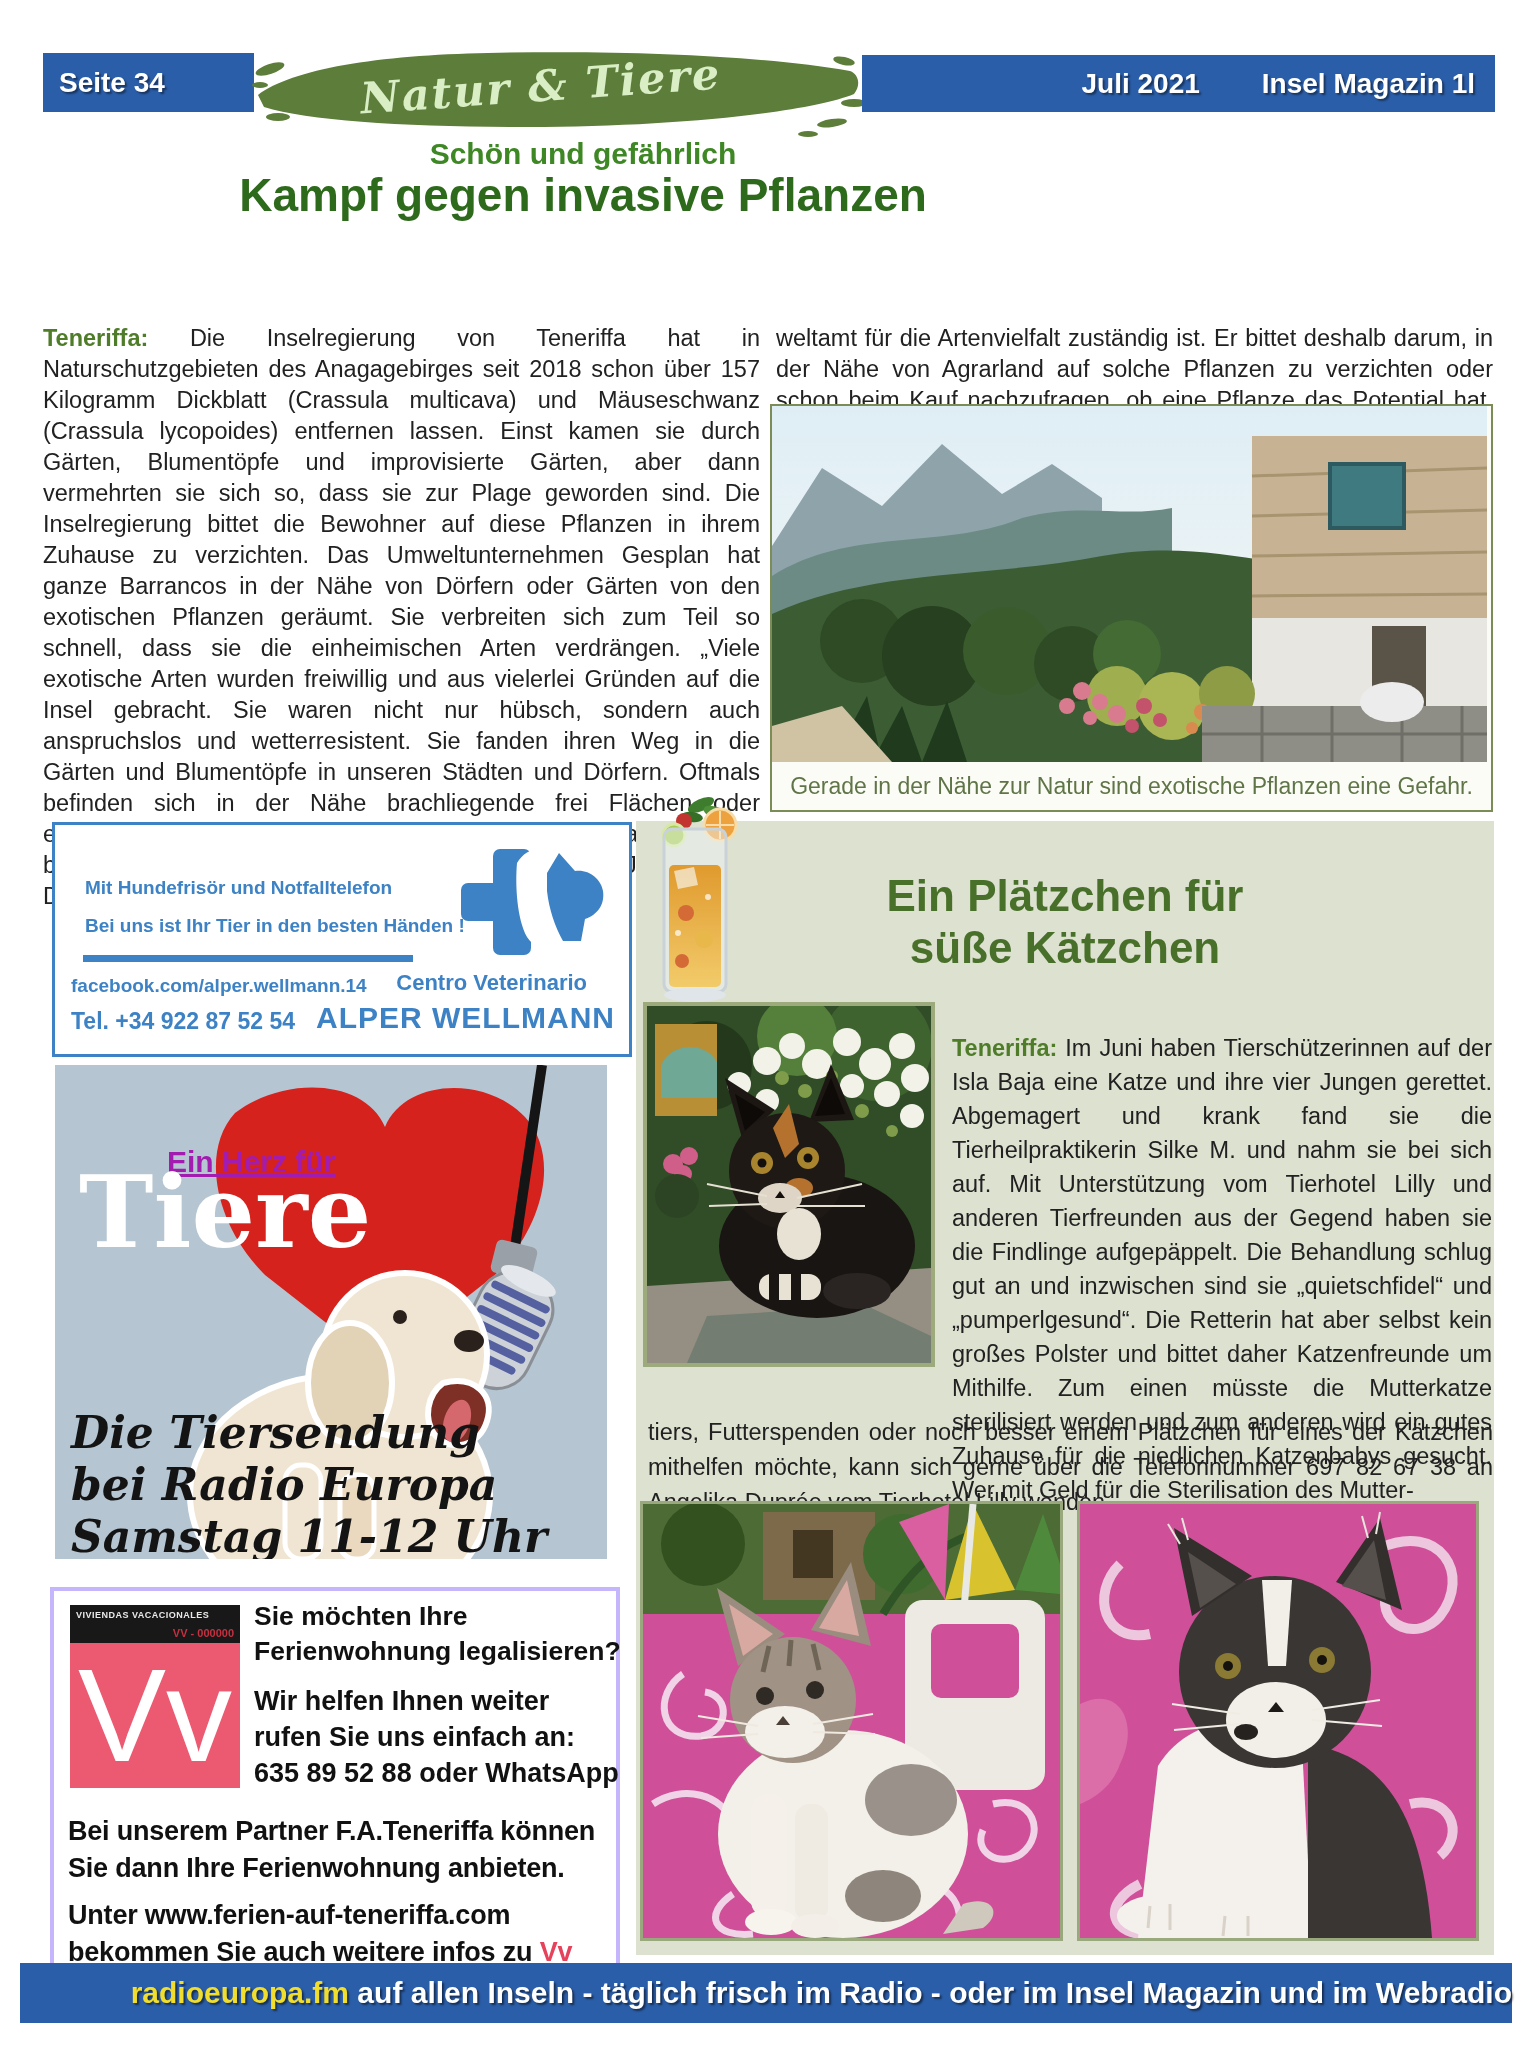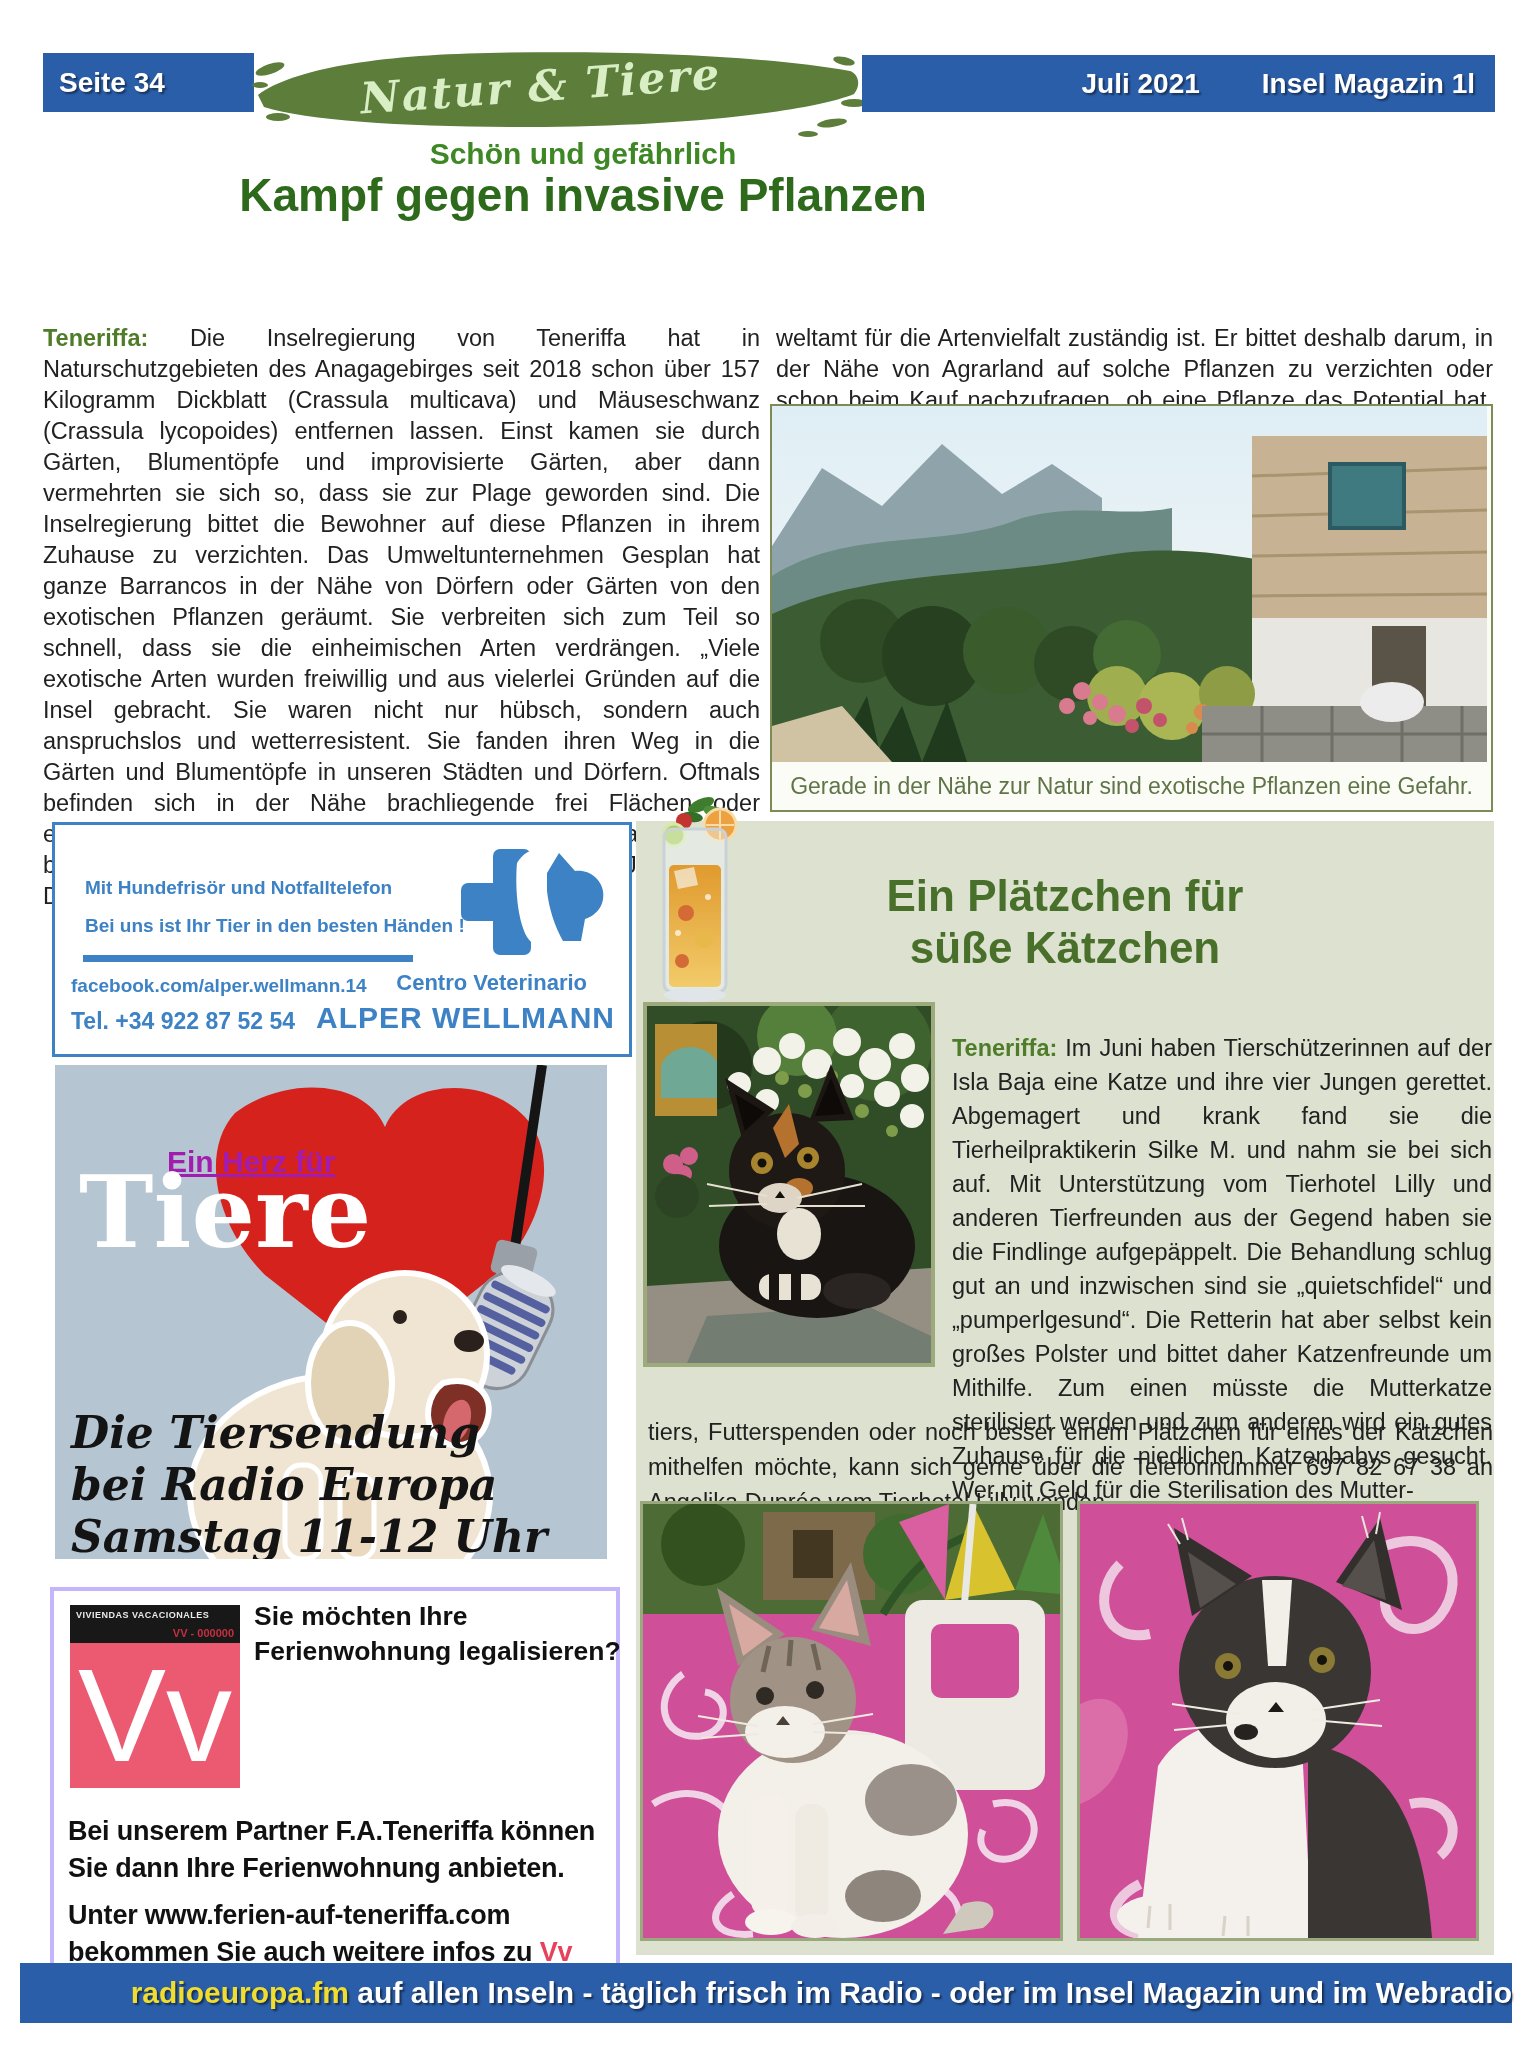--- a/index.html
+++ b/index.html
@@ -245,20 +245,25 @@
         <span class="t1">VIVIENDAS VACACIONALES</span>
         <span class="t2">VV - 000000</span>
       </div>
       <div id="vv-logo-square">
         <span>Vv</span>
       </div>
     </div>
     <div id="vv-headline" class="abs">
       <div>Sie möchten Ihre</div>
       <div>Ferienwohnung legalisieren?</div>
+    </div>
+    <div id="vv-phone" class="abs">
+      <div>Wir helfen Ihnen weiter</div>
+      <div>rufen Sie uns einfach an:</div>
+      <div>635 89 52 88 oder WhatsApp</div>
     </div>
     <div id="vv-body2" class="abs">Bei unserem Partner F.A.Teneriffa können Sie dann Ihre Ferienwohnung anbieten.</div>
     <div id="vv-body3" class="abs"><span>Unter www.ferien-auf-teneriffa.com bekommen Sie auch weitere infos zu </span><span class="vv-red">Vv</span></div>
   </div>
 
   <div id="green-box" class="abs"></div>
 
   <div id="cocktail" class="abs">
     <svg width="100" height="212" viewBox="0 0 100 212">
       <defs>

